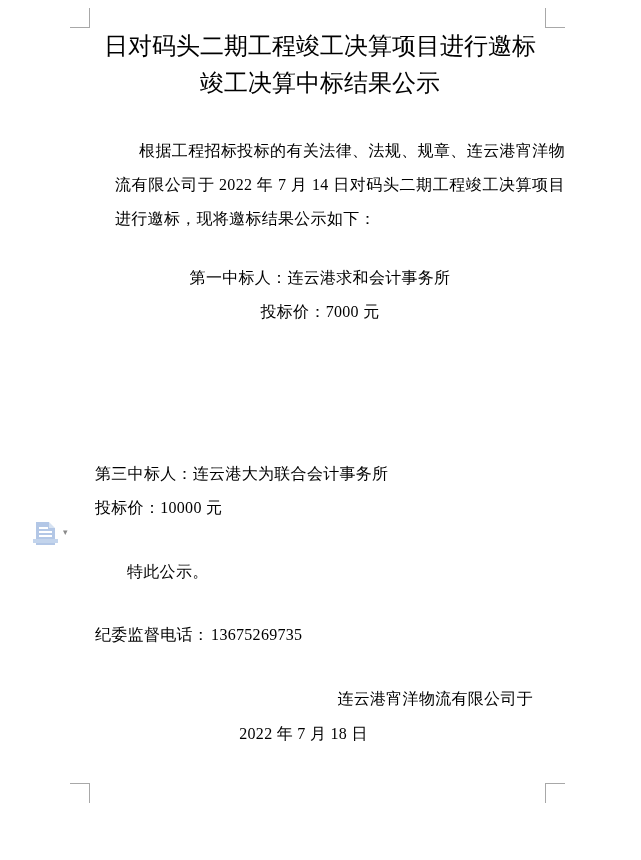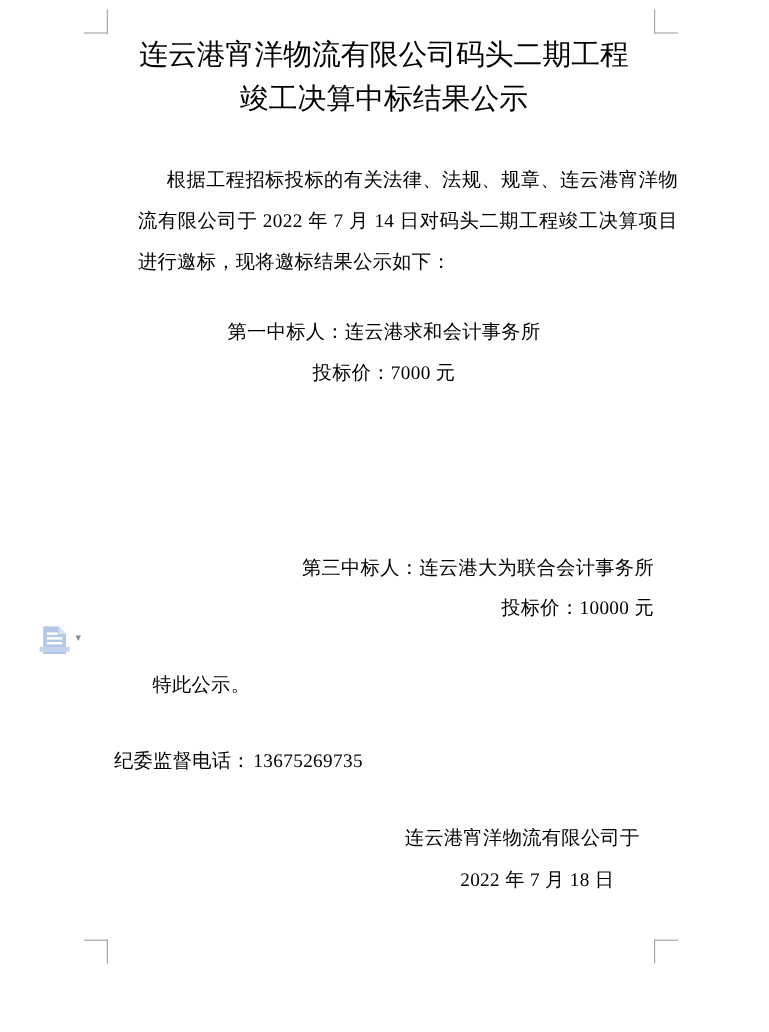--- a/index.html
+++ b/index.html
@@ -38,26 +38,26 @@
     white-space: nowrap;
   }
   .body-text {
     font-size: 16px;
     line-height: 34px;
     letter-spacing: 0.3px;
   }
   .intro      { top: 106px; text-align: justify; text-indent: 24px; margin-left: 20px; }
   .winner-1   { top: 233px; text-align: center; }
   .winner-2   { top: 331px; }
-  .winner-3   { top: 429px; text-align: right; }
+  .winner-3   { top: 429px; }
   .closing    { top: 527px; text-indent: 32px; }
   .phone-line { top: 590px; }
   .phone-number { margin-left: 2px; }
   .sig-company { top: 654px; text-align: right; padding-right: 12px; }
-  .sig-date    { top: 689px; text-align: right; padding-right: 33px; }
+  .sig-date    { top: 689px; text-align: center; padding-right: 33px; }
 
   
   .paste-options {
     position: absolute;
     left: 36px; top: 522px;
     width: 38px; height: 26px;
     cursor: pointer;
   }
   .paste-doc {
     position: absolute; left: 0; top: 0;
@@ -107,21 +107,21 @@
       <span class="ln ln2"></span>
       <span class="ln ln3"></span>
       <span class="paste-base"></span>
     </span>
     <span class="paste-arrow">▾</span>
   </div>
 
   <div class="content">
 
     <div class="doc-title">
-      <div>连云港宵洋物流有限公司码头二期工程</div>
+      <div>日对码头二期工程竣工决算项目进行邀标</div>
       <div>竣工决算中标结果公示</div>
     </div>
 
     <div class="body-text intro">根据工程招标投标的有关法律、法规、规章、连云港宵洋物流有限公司于 2022 年 7 月 14 日对码头二期工程竣工决算项目进行邀标，现将邀标结果公示如下：</div>
 
     <div class="body-text winner-1">
       <div>第一中标人：连云港求和会计事务所</div>
       <div>投标价：7000 元</div>
     </div>
 

